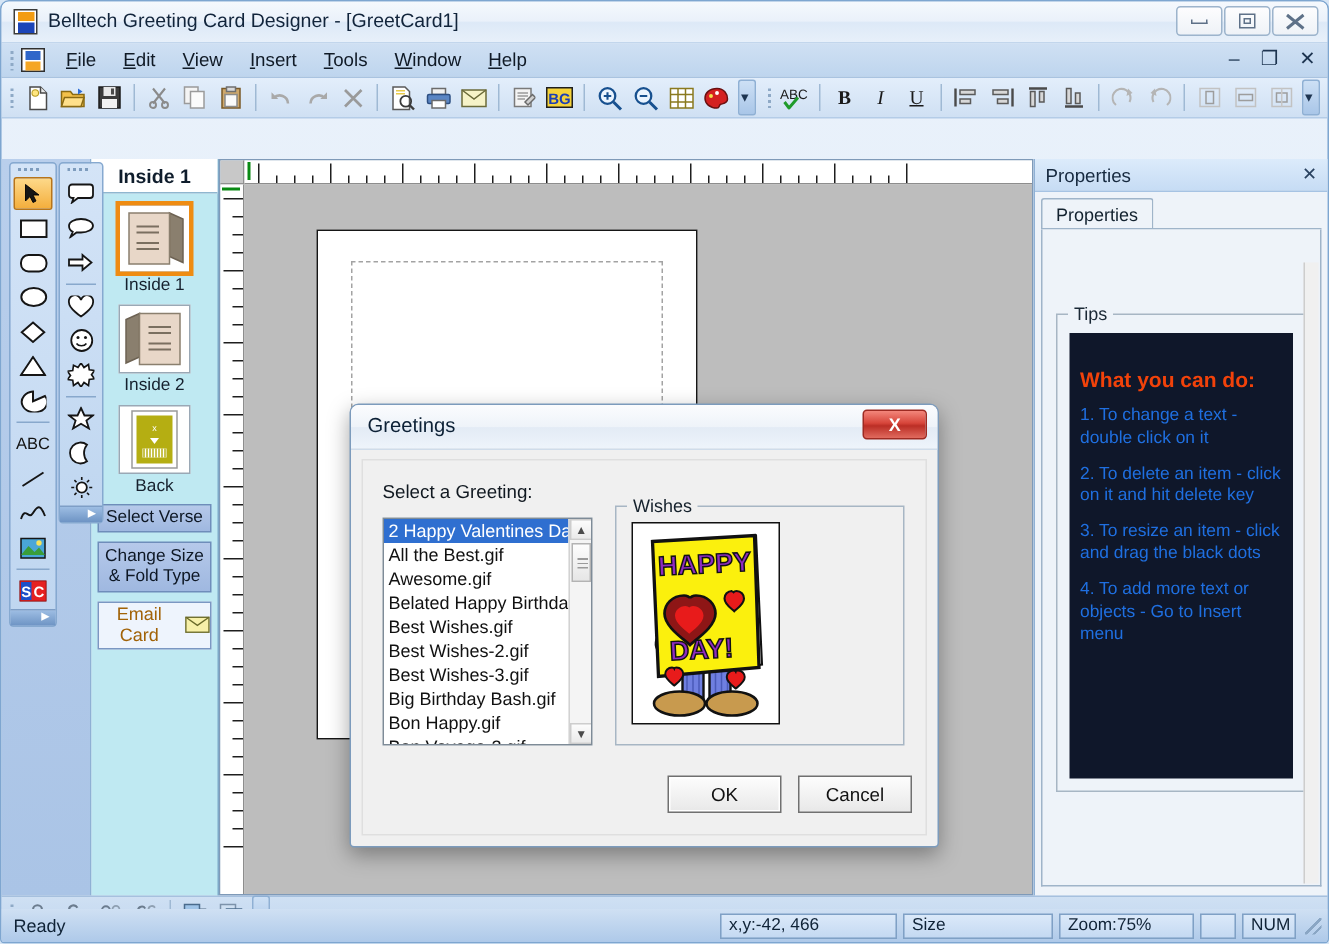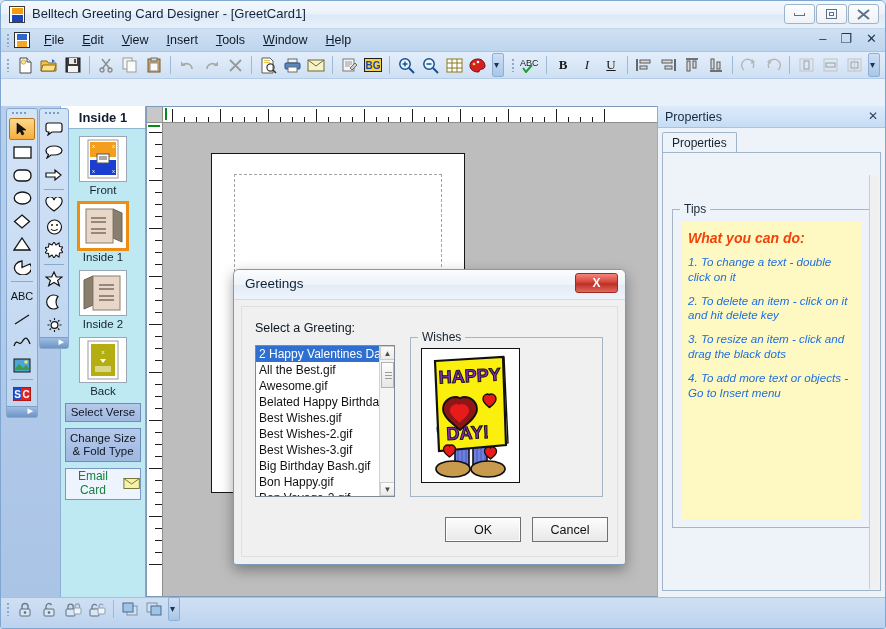--- a/index.html
+++ b/index.html
@@ -137,21 +137,21 @@
   .thumb.selected { outline:3px solid #ef8c12; outline-offset:-1px; }
   .cp-label { font-size:11.5px; color:#16212e; margin-top:2px; }
   .cp-btn {
     width:76px; margin:6px auto 0; min-height:19px; padding:1px 0;
     background: linear-gradient(#b6c9ea,#9fb8e0);
     border:1px solid #6f8dba; font-size:11.5px; color:#0d1724;
     display:flex; align-items:center; justify-content:center; text-align:center;
     line-height:1.15; cursor:default;
   }
   .cp-btn.yellow { background: linear-gradient(#fdf8a5,#f7ef72); border-color:#b9ae3e;}
-  .cp-btn.email { background:#eef4fd; border-color:#7b97c2; color:#15803d; font-size:12px;}
+  .cp-btn.email { background:#eef4fd; border-color:#7b97c2; color:#a16207; font-size:12px;}
 
   
   .doc {
     position:absolute; left:145px; top:0; right:196px; bottom:0;
     background:#fff; border:1px solid #7f9ab8;
   }
   .ruler-corner { position:absolute; left:0; top:0; width:16px; height:16px; background:#c8c8c8; border-right:1px solid #909090; border-bottom:1px solid #909090;}
   .ruler-h {
     position:absolute; left:16px; top:0; right:0; height:16px; background:#fff;
     border-bottom:1px solid #8d8d8d; overflow:hidden;
@@ -175,21 +175,21 @@
     position:absolute; left:48px; top:30px; width:254px; height:340px;
     background:#fff; border:1px solid #161616;
   }
   .page .margin {
     position:absolute; left:22px; top:20px; right:22px; bottom:20px;
     border:1px dashed #a3a3a3;
   }
 
   
   .props {
-    position:absolute; right:0; top:0; width:228px; bottom:0;
+    position:absolute; right:0; top:0; width:196px; bottom:0;
     background:#eef3f9; border-left:1px solid #8fb0d4;
   }
   .props-head {
     height:22px; background: linear-gradient(#dcebfb,#c6dcf4);
     border-bottom:1px solid #a6c3e3; position:relative;
     display:flex; align-items:center; padding-left:7px;
     font-size:12.5px; color:#16293f;
   }
   .props-close { position:absolute; right:7px; top:3px; font-size:12px; color:#2a4260; cursor:default;}
   .props-body { position:absolute; left:4px; right:4px; top:26px; bottom:6px; }
@@ -205,22 +205,22 @@
   }
   .tipsbox {
     position:absolute; left:9px; right:9px; top:56px; bottom:62px;
     border:1px solid #a7b6c4;
   }
   .tipsbox > .legend {
     position:absolute; left:7px; top:-8px; background:#eef3f9; padding:0 4px;
     font-size:12px; color:#1a2835;
   }
   .tipsinner {
-    position:absolute; left:8px; right:8px; top:12px; bottom:8px; background:#fef9c3;
-    padding:8px 7px; overflow:hidden;font-style:italic;
+    position:absolute; left:8px; right:8px; top:12px; bottom:8px; background:#0f172a;
+    padding:23px 7px; overflow:hidden;
   }
   .tiphead { color:#f2420a; font-weight:bold; font-size:14px; margin-bottom:9px; }
   .tipline { color:#1f6fe0; font-size:11.6px; line-height:1.28; margin-bottom:9px; }
   .props-scroll {
     position:absolute; right:1px; top:22px; bottom:1px; width:10px; background:#f0f0f0; border-left:1px solid #cdcdcd;
   }
 
   
   .bottombar {
     position:absolute; left:0; right:0; bottom:0; height:31px;
@@ -703,38 +703,20 @@
               </g>
             </svg>
         </div>
         <div class="pal-foot"></div>
       </div>
     </div>
 
     <div class="cardpanel">
       <div class="cp-head">Inside 1</div>
 
-      <div class="cp-item">
-        <div class="thumb">
-          <svg width="46" height="44" viewBox="0 0 46 44">
-              <rect x="8" y="3" width="30" height="38" fill="#fff" stroke="#9a9a9a"></rect>
-              <rect x="10" y="5" width="26" height="15" fill="#f59d1c"></rect>
-              <rect x="10" y="23" width="26" height="15" fill="#1a3fd0"></rect>
-              <rect x="17" y="17" width="12" height="9" fill="#fff" stroke="#555"></rect>
-              <path d="M19 20h8M19 22h8" stroke="#555"></path>
-              <g fill="#fff" font-size="6" font-family="Liberation Sans">
-                <text x="12" y="11">x</text>
-                <text x="32" y="11">x</text>
-                <text x="12" y="36">x</text>
-                <text x="32" y="36">x</text>
-              </g>
-            </svg>
-        </div>
-        <div class="cp-label">Front</div>
-      </div>
 
       <div class="cp-item">
         <div class="thumb selected">
           <svg width="46" height="44" viewBox="0 0 46 44">
               <path d="M33 5l9 4v29l-9-4z" fill="#8a7f6e" stroke="#6d6253"></path>
               <rect x="6" y="5" width="27" height="34" fill="#e8d7c8" stroke="#8a7f6e"></rect>
               <path d="M11 14h15M11 18h15M11 25h15M11 29h15" stroke="#7a6f60" stroke-width="1.4"></path>
             </svg>
         </div>
         <div class="cp-label">Inside 1</div>
@@ -935,20 +917,29 @@
       <div class="tb-ico">
         <svg width="17" height="15" viewBox="0 0 17 15">
             <rect x="1" y="1" width="10" height="9" fill="#cfe0f2" stroke="#7d93ab"></rect>
             <rect x="5" y="4" width="10" height="9" fill="#9fc4e8" stroke="#4a6b8c"></rect>
           </svg>
       </div>
       <div class="tb-more"></div>
     </div>
   </div>
 
+  <div class="statusbar">
+    <div class="sb-ready">Ready</div>
+    <div class="sb-cell" style="width:118px;">x,y:-42, 466</div>
+    <div class="sb-cell" style="width:100px;">Size</div>
+    <div class="sb-cell" style="width:90px;">Zoom:75%</div>
+    <div class="sb-cell" style="width:24px;"></div>
+    <div class="sb-cell" style="width:36px;">NUM</div>
+    <div class="sb-grip"></div>
+  </div>
 
   <div class="dlg">
     <div class="dlg-title">
       <div class="t">Greetings</div>
       <div class="dlg-x">X</div>
     </div>
     <div class="dlg-inner">
       <div class="dlg-label">Select a Greeting:</div>
 
       <div class="listbox">

